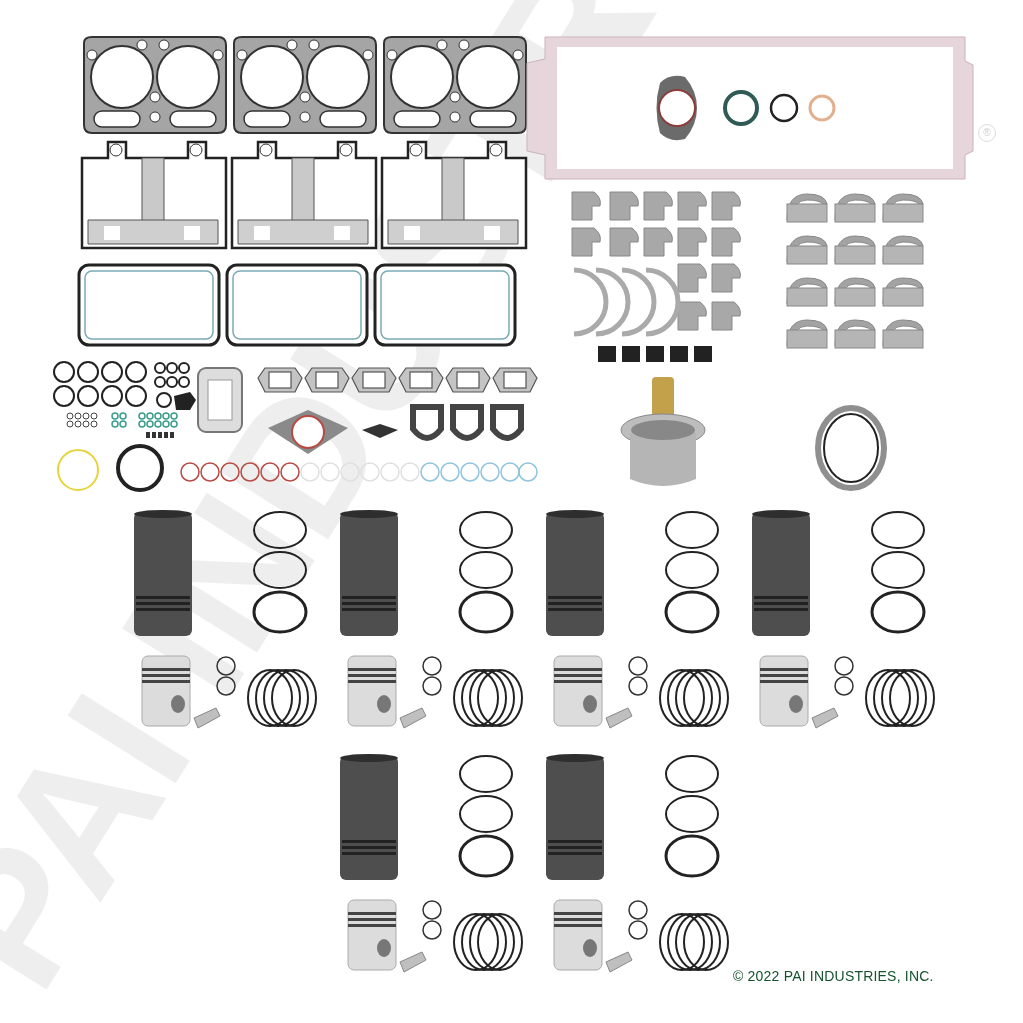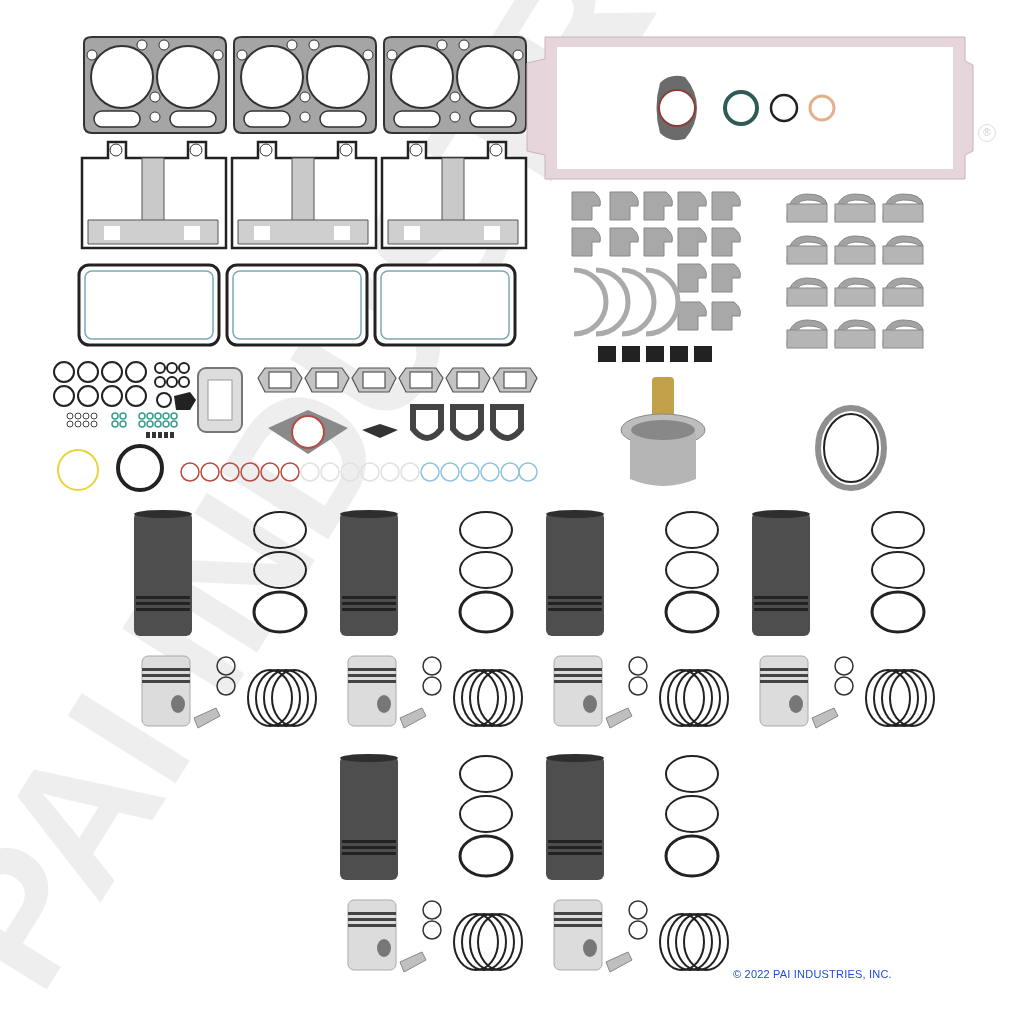--- a/index.html
+++ b/index.html
@@ -1,20 +1,20 @@
 <!DOCTYPE html>
 <html><head>
 <meta charset="utf-8">
 <style>
   html,body{margin:0;padding:0;background:#fff;}
   body{width:1023px;height:1023px;position:relative;overflow:hidden;font-family:"Liberation Sans",sans-serif;}
   .abs{position:absolute;}
   svg{display:block;}
   .watermark{position:absolute;left:0;top:0;width:1023px;height:1023px;pointer-events:none;}
-  .copyright{position:absolute;left:733px;top:968px;font-size:11px;color:#1d4ed8;letter-spacing:0.2px;}
+  .copyright{position:absolute;left:733px;top:968px;font-size:14px;color:#14532d;letter-spacing:0.2px;}
 </style>
 </head>
 <body>
 
 <svg class="watermark" viewBox="0 0 1023 1023">
   <g transform="translate(40,1000) rotate(-58)" fill="#e9e9e9" opacity="0.75" font-family="Liberation Sans, sans-serif" font-weight="bold" font-size="185">
     <text x="0" y="0">PAI INDUSTRIES</text>
   </g>
 </svg>
 

